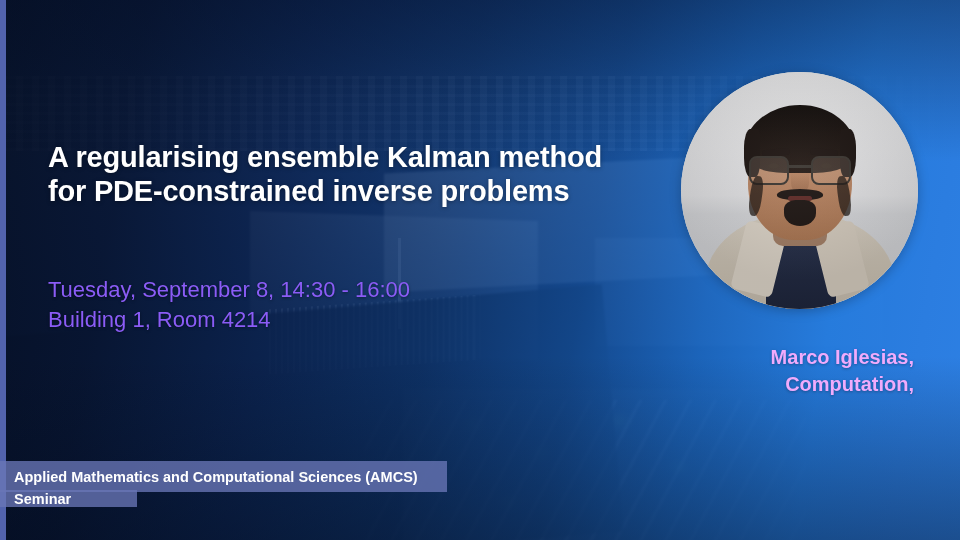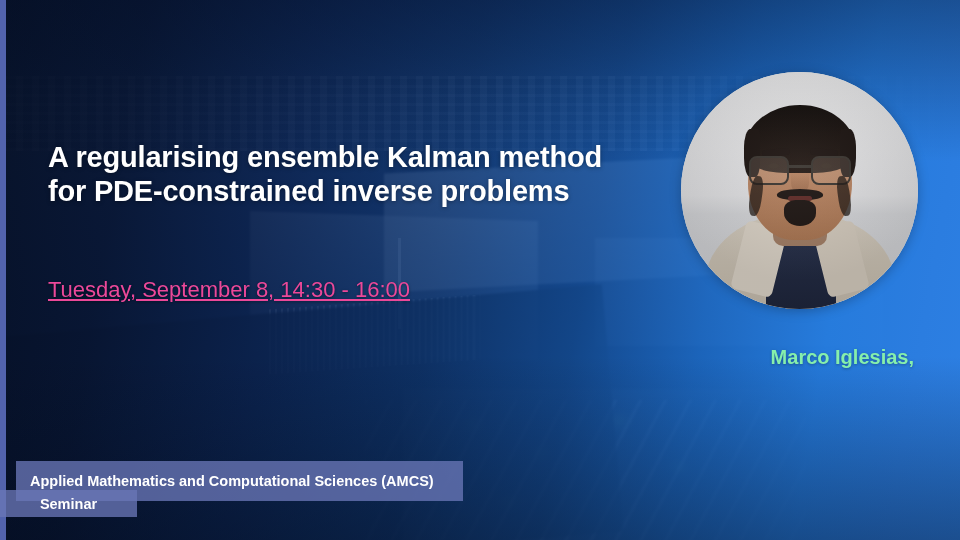--- a/index.html
+++ b/index.html
@@ -137,34 +137,33 @@
     color:#ffffff;
     font-size:29px;
     font-weight:700;
     line-height:1.16;
     letter-spacing:-.2px;
     text-shadow:0 1px 4px rgba(0,0,0,.35);
   }
 
   .when {
     position:absolute; left:48px; top:275px;
-    color:#ec4899;
+    color:#8b5cf6;
     font-size:22px;
     font-weight:400;
     line-height:1.38;
     text-shadow:0 1px 3px rgba(0,0,0,.4);
-    text-decoration:underline;
   }
   .when div { white-space:nowrap; }
 
   .speaker {
     position:absolute; right:46px; top:344px;
     width:420px;
     text-align:right;
-    color:#86efac;
+    color:#f0abfc;
     font-size:20px;
     font-weight:700;
     line-height:1.33;
     text-shadow:0 1px 3px rgba(0,0,0,.30);
   }
 
   
   .portrait {
     position:absolute;
     left:681px; top:72px;
@@ -312,29 +311,28 @@
     position:absolute;
     background:rgba(105,118,182,.78);
     color:#ffffff;
     font-weight:700;
     display:flex;
     align-items:center;
     padding:0 14px;
     white-space:nowrap;
   }
   .banner-dept {
-    left:16px; top:461px; height:40px;
+    left:0; top:461px; height:31px;
     width:447px;
     font-size:14.5px;
   }
   .banner-kind {
-    left:0; top:490px; height:27px;
+    left:0; top:490px; height:17px;
     width:137px;
     font-size:14.5px;
-    justify-content:center;
   }
 </style>
 </head>
 <body>
 
 <div class="poster">
 
   <div class="photo">
     <div class="photo-horizon"></div>
     <div class="bld-a"></div>
@@ -351,24 +349,26 @@
   <div class="tint-v"></div>
 
   <div class="left-strip"></div>
 
   <div class="content">
 
     <div class="title">A regularising ensemble Kalman method for PDE-constrained inverse problems</div>
 
     <div class="when">
       <div>Tuesday, September 8, 14:30 - 16:00</div>
+      <div>Building 1, Room 4214</div>
     </div>
 
     <div class="speaker">
       <div>Marco Iglesias,</div>
+      <div>Computation,</div>
     </div>
 
     <div class="portrait">
       <div class="p-bg"></div>
       <div class="p-jacket"></div>
       <div class="p-shirt"></div>
       <div class="p-collar-l"></div>
       <div class="p-collar-r"></div>
       <div class="p-neck"></div>
       <div class="p-head"></div>

